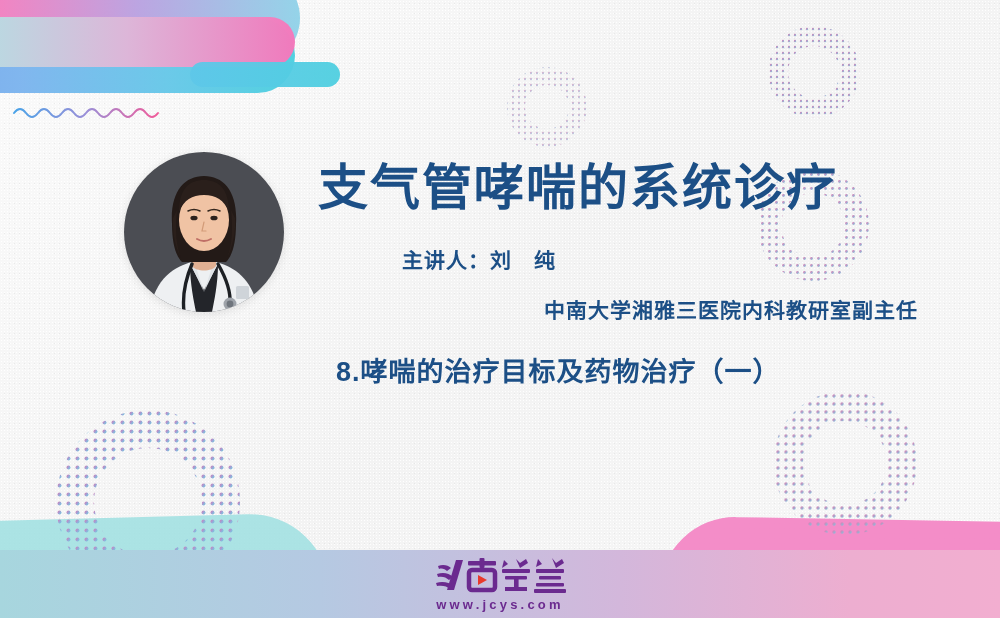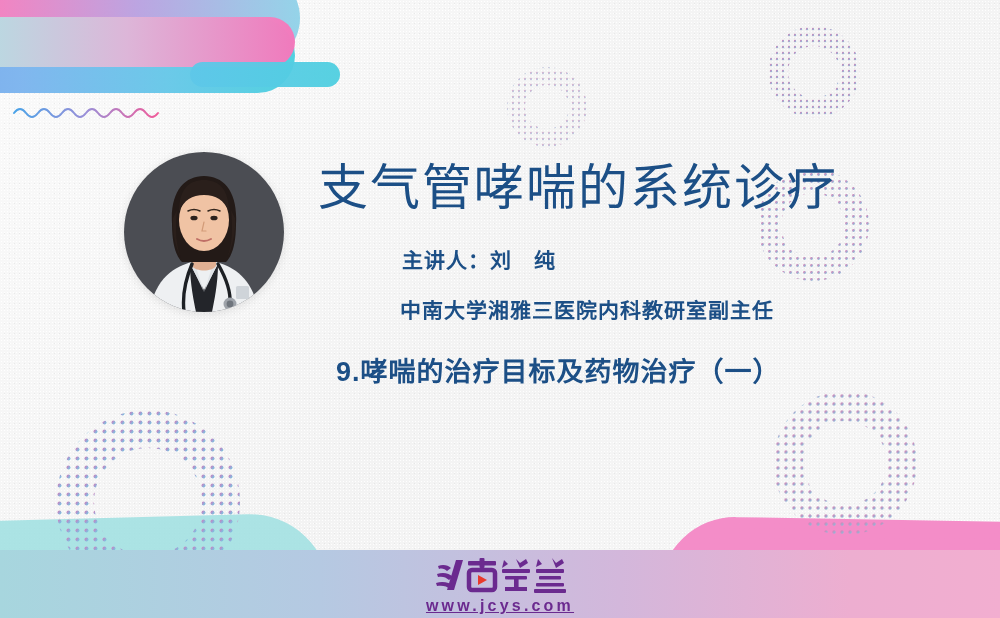--- a/index.html
+++ b/index.html
@@ -113,21 +113,21 @@
 
   
   .text-block {
     position: absolute;
     left: 318px; top: 160px;
     width: 600px;
     z-index: 7;
   }
   .main-title {
     font-size: 50px;
-    font-weight: normal;
+    font-weight: bold;
     color: #1c4f86;
     letter-spacing: 2px;
     line-height: 1.12;
     margin: 0 0 28px 0;
     white-space: nowrap;
   }
   .speaker-line {
     font-size: 21px;
     font-weight: bold;
     color: #1c4f86;
@@ -135,20 +135,21 @@
     margin: 0 0 20px 84px;
     white-space: nowrap;
   }
   .affiliation-line {
     font-size: 21px;
     font-weight: bold;
     color: #1c4f86;
     letter-spacing: 1px;
     margin: 0 0 10px 82px;
     white-space: nowrap;
+    text-align: right;
   }
   .lesson-title {
     font-size: 27px;
     font-weight: bold;
     color: #1c4f86;
     letter-spacing: 1px;
     margin: 26px 0 0 18px;
     white-space: nowrap;
   }
 
@@ -164,26 +165,25 @@
     position: absolute;
     left: 0; right: 0; top: 6px;
     display: flex;
     flex-direction: column;
     align-items: center;
     justify-content: center;
   }
   .brand-logo-svg { display:block; }
   .brand-url {
     margin-top: 3px;
-    font-size: 16px;
+    font-size: 13px;
     font-weight: bold;
     letter-spacing: 3.2px;
     color: #6b2a8f;
     font-family: "Liberation Sans", sans-serif;
-    text-decoration: underline;
   }
 </style>
 </head>
 <body>
 
 <div id="slide">
 
   <div class="paper-texture"></div>
 
   <div class="pill pill-tl-back"></div>
@@ -330,21 +330,21 @@
     </svg>
   </div>
 
   <div class="text-block">
     <h1 class="main-title">支气管哮喘的系统诊疗</h1>
 
     <div class="speaker-line">主讲人：刘　纯</div>
 
     <div class="affiliation-line">中南大学湘雅三医院内科教研室副主任</div>
 
-    <div class="lesson-title">9.哮喘的治疗目标及药物治疗（一）</div>
+    <div class="lesson-title">8.哮喘的治疗目标及药物治疗（一）</div>
   </div>
 
   <div class="brand-band">
     <div class="brand-inner">
       <svg class="brand-logo-svg" width="132" height="38" viewBox="0 0 132 38">
         <g fill="#6b2a8f">
 
           <path d="M4,10 C9,8 14,9 17,12 L13,15 C11,13 8,12 5,13 Z"></path>
           <path d="M3,18 C9,16 15,17 19,21 L15,24 C12,21 8,20 4,21 Z"></path>
           <path d="M2,27 C8,25 15,26 20,30 L16,33 C13,30 8,29 3,30 Z"></path>

